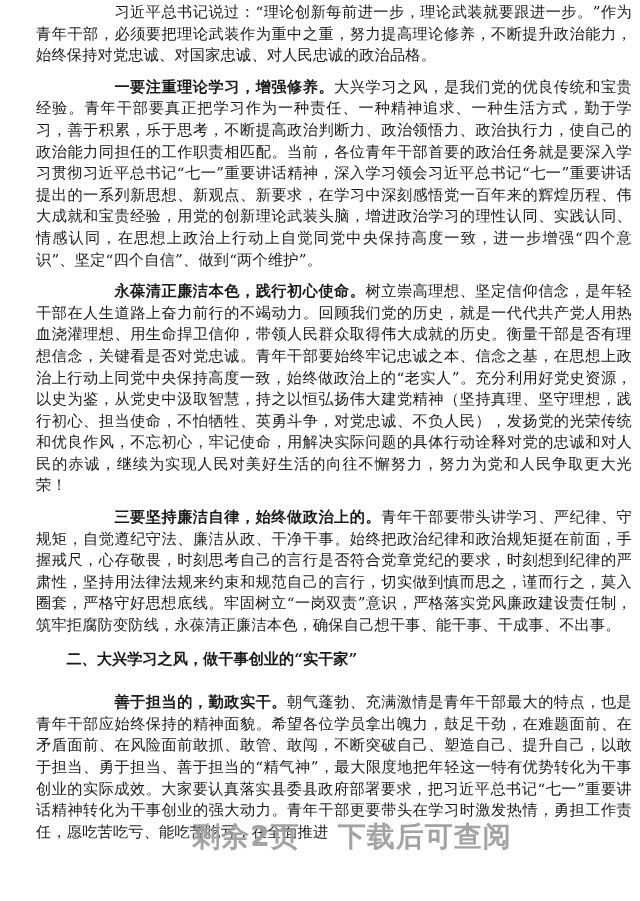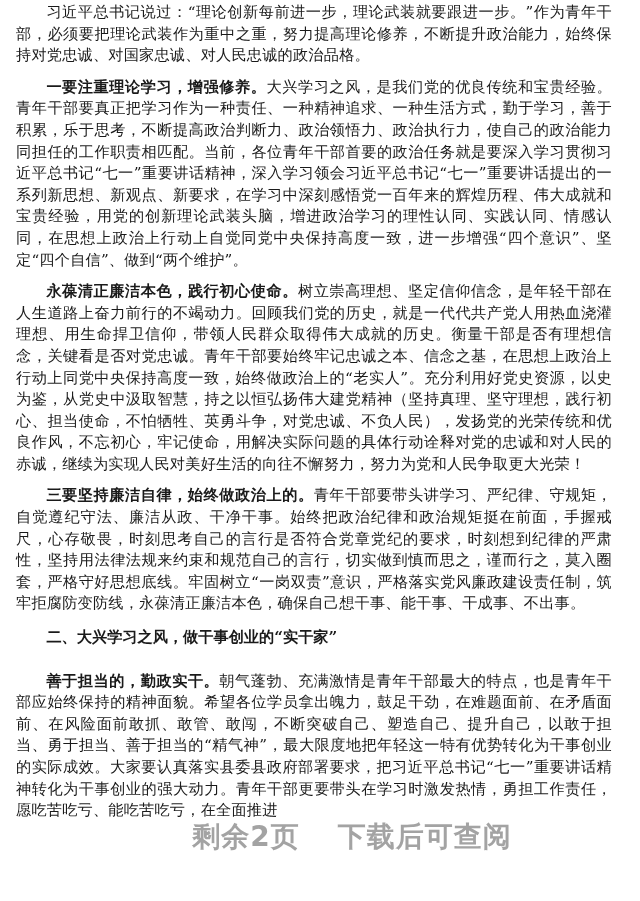--- a/index.html
+++ b/index.html
@@ -1,23 +1,23 @@
 <!DOCTYPE html>
 <html><head>
 <meta charset="utf-8">
 <style>
   html, body { margin: 0; padding: 0; background: #ffffff; }
   body { width: 640px; height: 901px; overflow: hidden; position: relative;
          font-family: "DejaVu Serif", "Liberation Serif", serif; color: #1a1a1a; }
-  .page { position: absolute; left: 16px; top: 2px; width: 596px; }
+  .page { position: absolute; left: 36px; top: 2px; width: 596px; }
   .para { margin: 0; font-size: 15.2px; line-height: 21.6px; text-align: justify;
           text-indent: 2em; letter-spacing: 0.2px; word-break: break-all; }
   .gap { height: 10px; }
   .gap-lg { height: 12px; }
-  .lead { font-weight: bold; }
+  .lead { font-weight: bold; margin-left: 48px; }
   .heading { font-weight: bold; font-size: 15.2px; line-height: 21.6px;
              text-indent: 2em; margin: 0; }
   .more { position: absolute; left: 0; width: 640px; top: 818px; text-align: center;
           font-family: "DejaVu Sans", "Liberation Sans", sans-serif;
           font-weight: bold; font-size: 28px; color: #a3a3a3; letter-spacing: 1px; padding-left: 32px; }
   .more span + span { margin-left: 38px; }
 </style>
 </head>
 <body>
 

